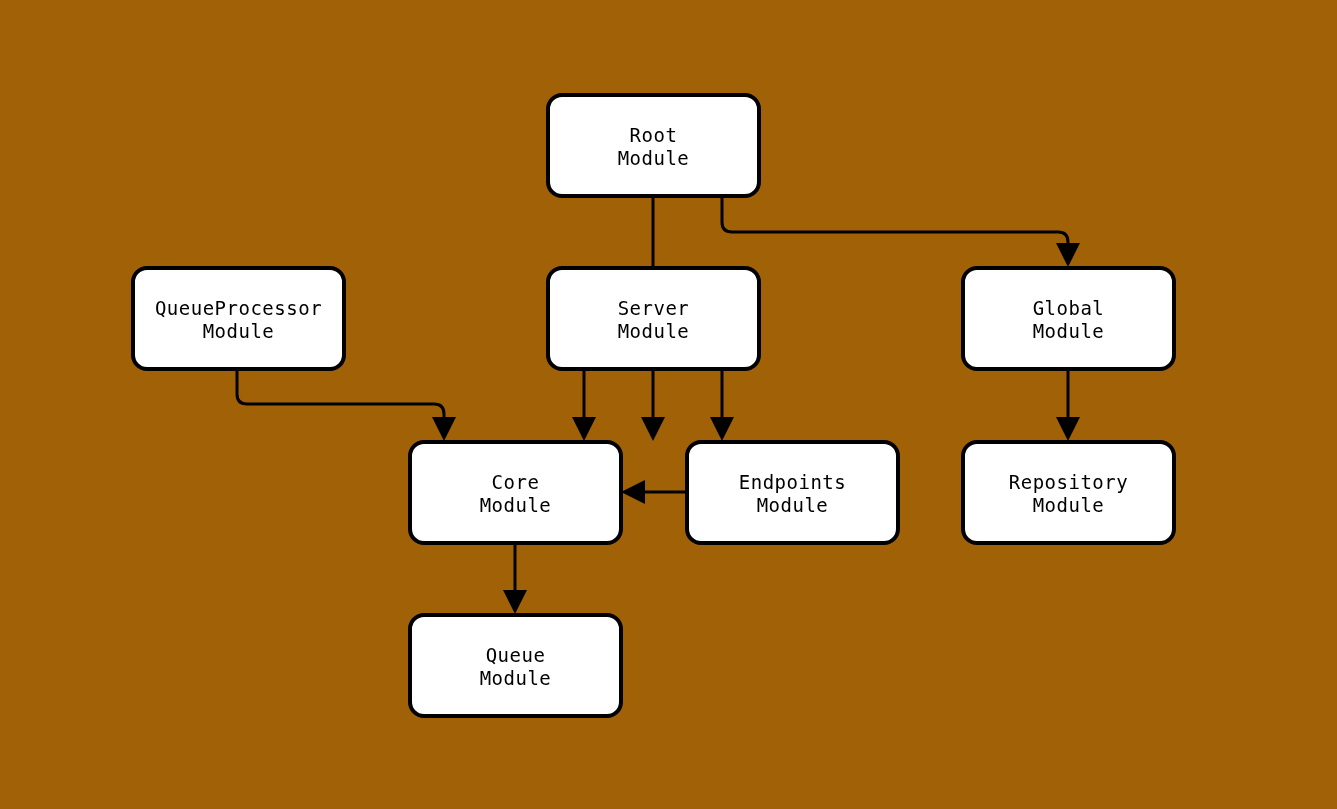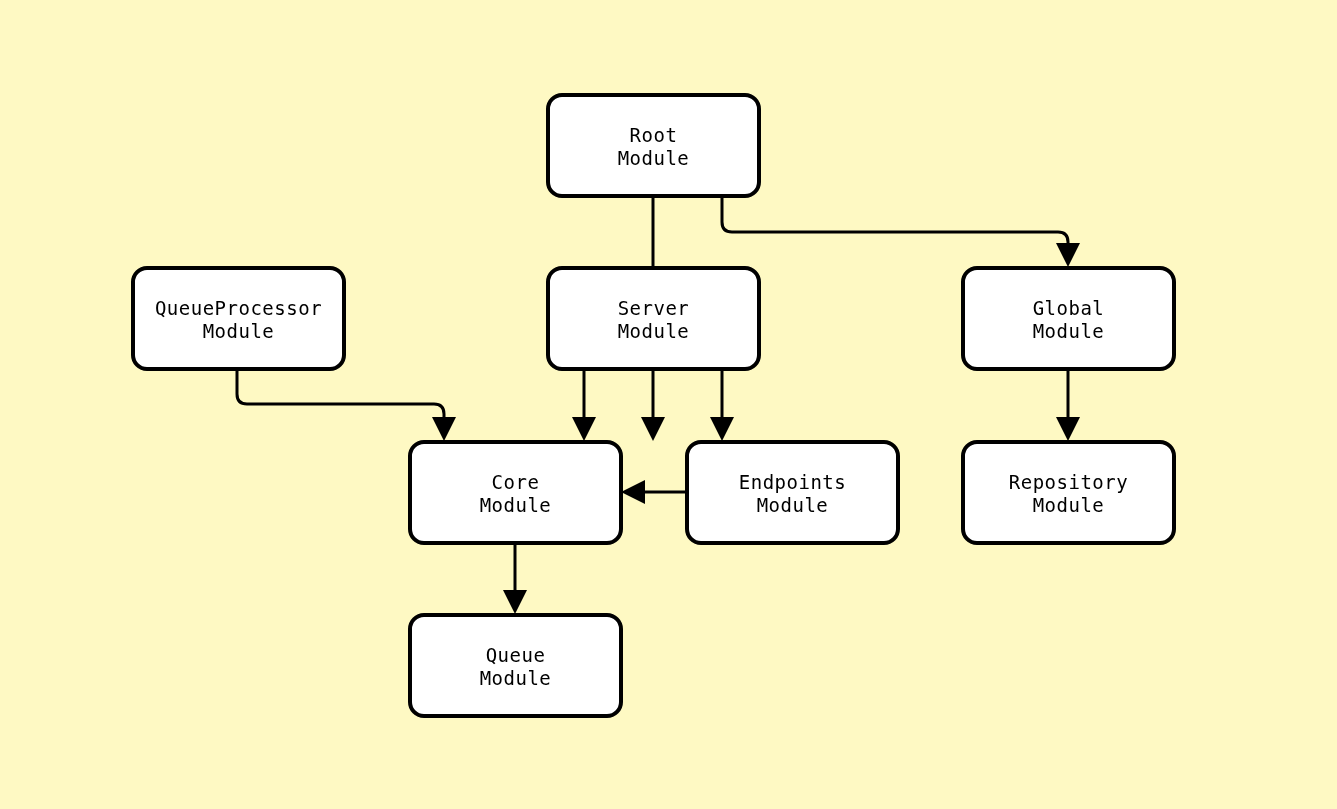--- a/index.html
+++ b/index.html
@@ -4,21 +4,21 @@
 <style>
   html, body {
     margin: 0;
     padding: 0;
     background: #ffffff;
   }
   #canvas {
     position: relative;
     width: 1337px;
     height: 809px;
-    background: #fef9c3;
+    background: #a16207;
     overflow: hidden;
   }
   svg.diagram {
     position: absolute;
     top: 0;
     left: 0;
     width: 1337px;
     height: 809px;
     display: block;
   }

